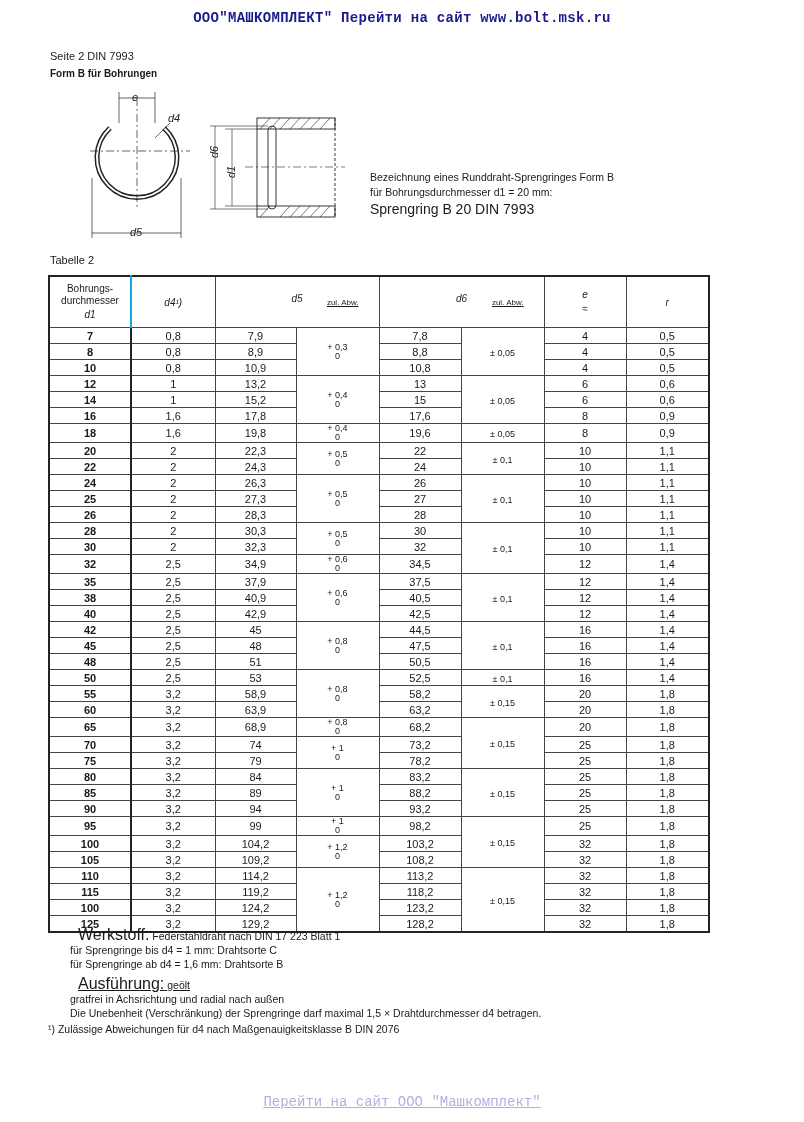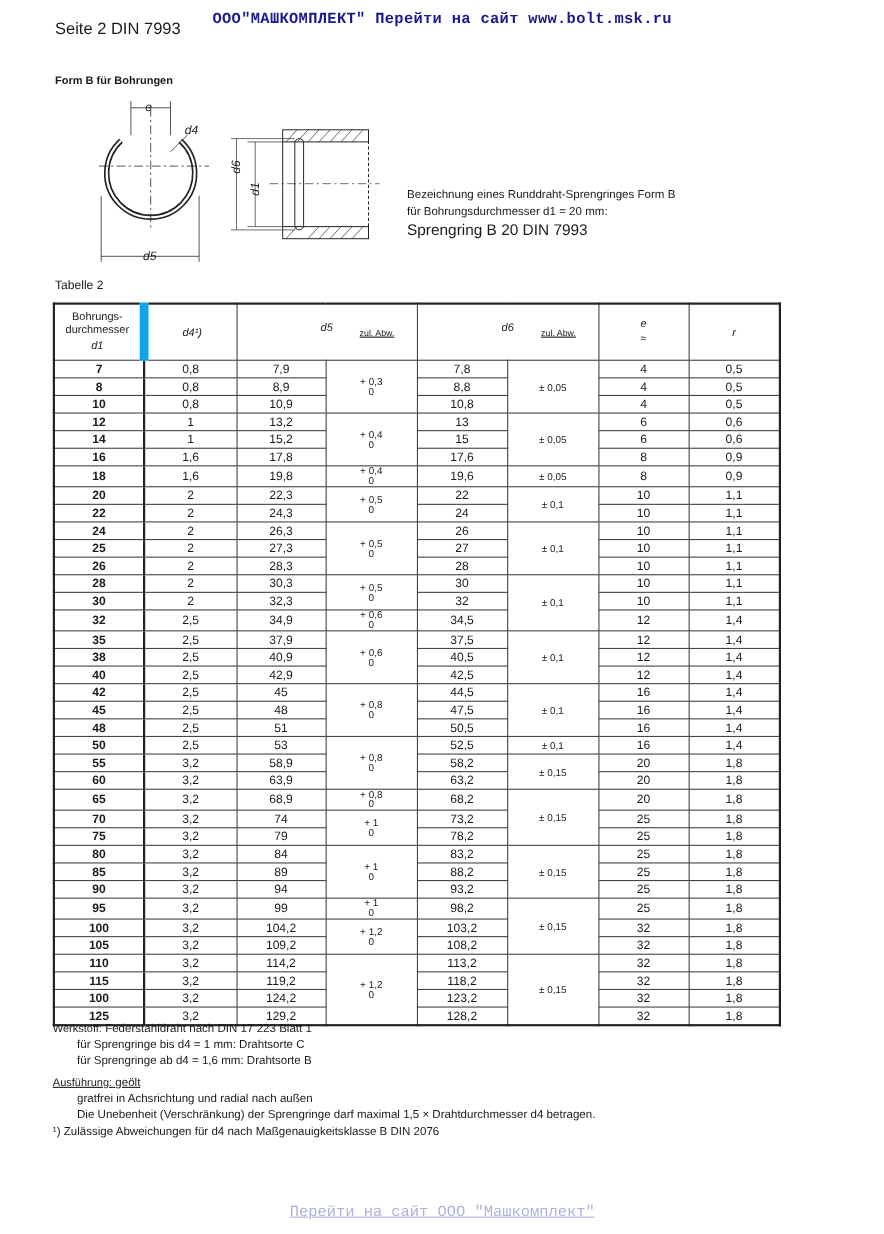--- a/index.html
+++ b/index.html
@@ -1,38 +1,38 @@
 <!DOCTYPE html>
 <html><head>
 <meta charset="utf-8">
 <style>
   html, body { margin:0; padding:0; background:#ffffff; }
   body { width:804px; height:1122px; position:relative; overflow:hidden; font-family:"Liberation Sans", sans-serif; color:#1a1a1a; }
   .abs { position:absolute; }
   .site-banner { left:0; top:10px; width:804px; text-align:center; font-family:"Liberation Mono", monospace; font-size:14px; font-weight:bold; color:#1a1a8c; letter-spacing:0.3px; }
-  .page-header { left:50px; top:18px; font-size:15px;text-align:center; }
+  .page-header { left:50px; top:50px; font-size:11px;text-align:center; }
   .form-title { left:50px; top:68px; font-size:10px; font-weight:bold; }
   .designation { left:370px; top:170px; font-size:10.5px; line-height:15px; }
   .designation .big { font-size:14px; margin-top:2px; }
   .table-caption { left:50px; top:254px; font-size:11px; }
   table.main { position:absolute; left:48px; top:275px; width:660px; border-collapse:collapse; table-layout:fixed; font-size:11px; }
   table.main td, table.main th { border:1px solid #444; padding:0; text-align:center; vertical-align:middle; font-weight:normal; }
   table.main { border:2px solid #222; }
   table.main th { font-size:10px; height:50px; position:relative; }
   table.main td.d1 { font-weight:bold; border-right:2px solid #222; }
-  table.main th.d1 { border-right:8px solid #0ea5e9; }
+  table.main th.d1 { border-right:2px solid #0ea5e9; }
   table.main tr.grp td { border-top:1.5px solid #222; }
   .hd-sub { position:absolute; bottom:20px; right:20px; font-size:8px;text-decoration:underline; }
   .hd-main { position:absolute; top:16px; left:0; right:0; text-align:center; font-style:italic; }
   .tol { font-size:9px; line-height:9px; }
   .tol .up { display:block; }
   .tol .lo { display:block; }
   td.c { height:15px; }
   .notes { left:48px; top:928px; font-size:10.5px; line-height:14px; width:700px; }
-  .notes .big { font-size:10px; }
+  .notes .big { font-size:16px;margin-left:30px; }
   .notes .ind { padding-left:22px; }
   .footer-link { left:0; top:1094px; width:804px; text-align:center; font-family:"Liberation Mono", monospace; font-size:14px; color:#b0b0e0; text-decoration:underline; }
   svg text { font-family:"Liberation Sans", sans-serif; font-style:italic; }
 </style>
 </head>
 <body>
 
 <div class="abs site-banner">ООО"МАШКОМПЛЕКТ" Перейти на сайт www.bolt.msk.ru</div>
 <div class="abs page-header">Seite 2  DIN 7993</div>
 <div class="abs form-title">Form B für Bohrungen</div>

